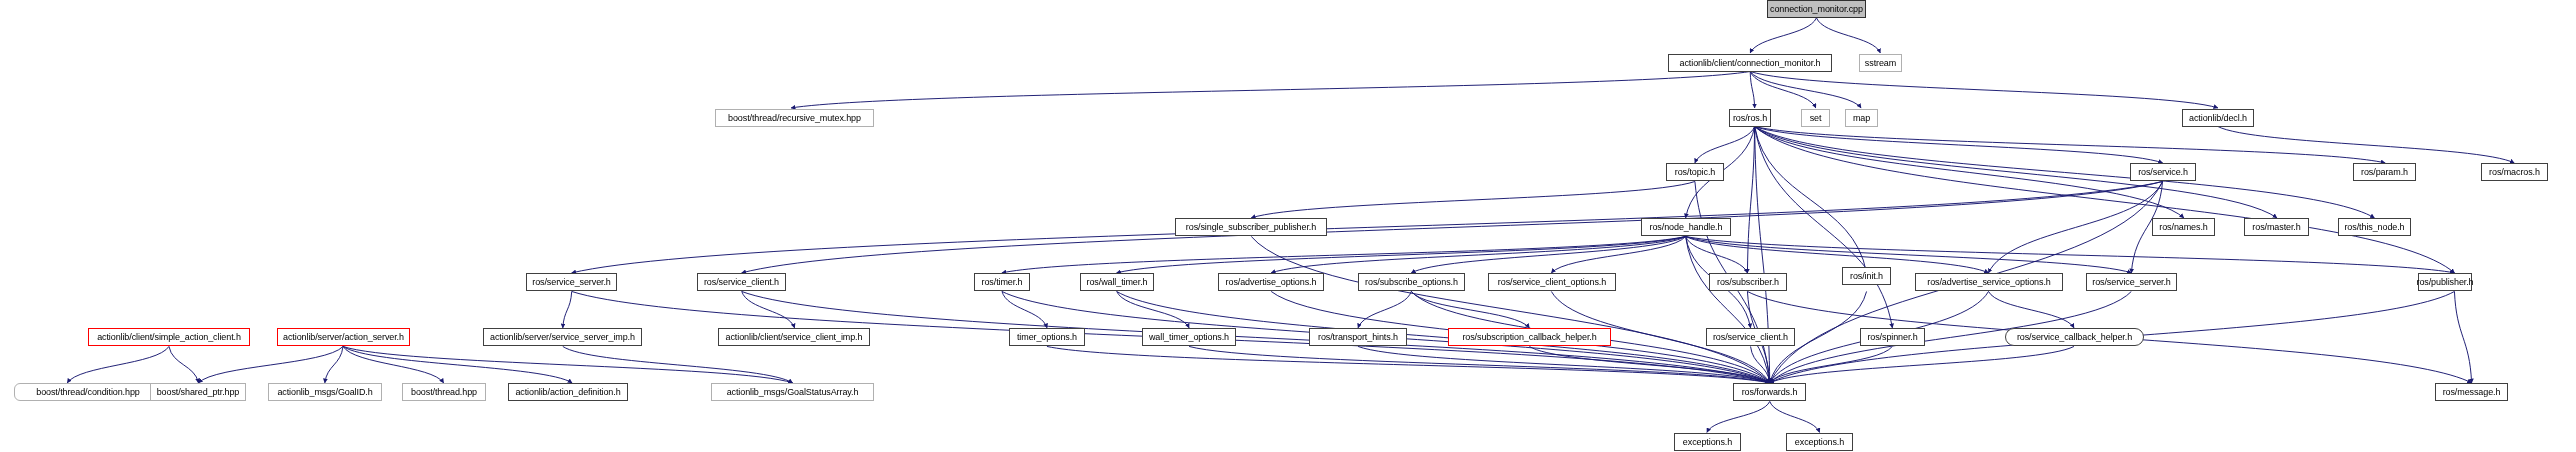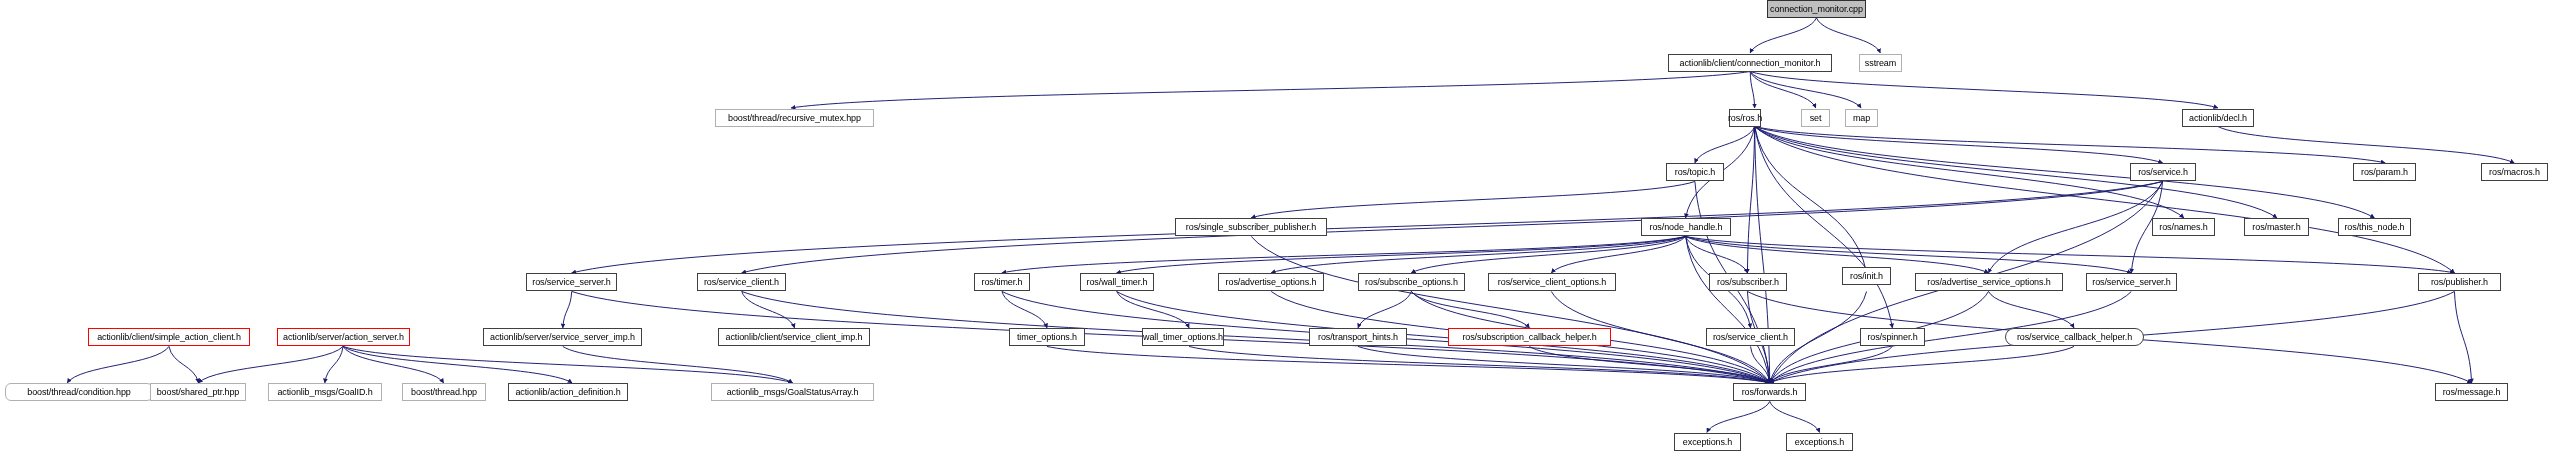--- a/index.html
+++ b/index.html
@@ -149,21 +149,21 @@
       </div>
       <div class="node solid" style="left: 1668px; top: 54px; width: 164px;">
         <span>actionlib/client/connection_monitor.h</span>
       </div>
       <div class="node gray" style="left: 1859px; top: 54px; width: 43px;">
         <span>sstream</span>
       </div>
       <div class="node gray" style="left: 715px; top: 109px; width: 159px;">
         <span>boost/thread/recursive_mutex.hpp</span>
       </div>
-      <div class="node solid" style="left: 1729px; top: 109px; width: 32px;">
+      <div class="node solid" style="left: 1729px; top: 109px; width: 42px;">
         <span>ros/ros.h</span>
       </div>
       <div class="node gray" style="left: 1801px; top: 109px; width: 29px;">
         <span>set</span>
       </div>
       <div class="node gray" style="left: 1845px; top: 109px; width: 33px;">
         <span>map</span>
       </div>
       <div class="node solid" style="left: 2182px; top: 109px; width: 72px;">
         <span>actionlib/decl.h</span>
@@ -221,39 +221,39 @@
       </div>
       <div class="node solid" style="left: 1842px; top: 267px; width: 49px;">
         <span>ros/init.h</span>
       </div>
       <div class="node solid" style="left: 1915px; top: 273px; width: 148px;">
         <span>ros/advertise_service_options.h</span>
       </div>
       <div class="node solid" style="left: 2086px; top: 273px; width: 91px;">
         <span>ros/service_server.h</span>
       </div>
-      <div class="node solid" style="left: 2418px; top: 273px; width: 83px;">
+      <div class="node solid" style="left: 2418px; top: 273px; width: 54px;">
         <span>ros/publisher.h</span>
       </div>
       <div class="node red" style="left: 88px; top: 328px; width: 162px;">
         <span>actionlib/client/simple_action_client.h</span>
       </div>
       <div class="node red" style="left: 277px; top: 328px; width: 133px;">
         <span>actionlib/server/action_server.h</span>
       </div>
       <div class="node solid" style="left: 483px; top: 328px; width: 159px;">
         <span>actionlib/server/service_server_imp.h</span>
       </div>
       <div class="node solid" style="left: 718px; top: 328px; width: 152px;">
         <span>actionlib/client/service_client_imp.h</span>
       </div>
       <div class="node solid" style="left: 1009px; top: 328px; width: 76px;">
         <span>timer_options.h</span>
       </div>
-      <div class="node solid" style="left: 1142px; top: 328px; width: 82px;">
+      <div class="node solid" style="left: 1142px; top: 328px; width: 94px;">
         <span>wall_timer_options.h</span>
       </div>
       <div class="node solid" style="left: 1309px; top: 328px; width: 98px;">
         <span>ros/transport_hints.h</span>
       </div>
       <div class="node red" style="left: 1448px; top: 328px; width: 163px;">
         <span>ros/subscription_callback_helper.h</span>
       </div>
       <div class="node solid" style="left: 1706px; top: 328px; width: 89px;">
         <span>ros/service_client.h</span>
@@ -263,21 +263,21 @@
       </div>
       <div class="node solid" style="left: 2005px; top: 328px; width: 139px; border-radius: 9px;">
         <span>ros/service_callback_helper.h</span>
       </div>
       <div class="node solid" style="left: 1733px; top: 383px; width: 73px;">
         <span>ros/forwards.h</span>
       </div>
       <div class="node solid" style="left: 2435px; top: 383px; width: 73px;">
         <span>ros/message.h</span>
       </div>
-      <div class="node gray" style="left: 5px; top: 383px; width: 148px; border-radius: 6px;">
+      <div class="node gray" style="left: 14px; top: 383px; width: 148px; border-radius: 6px;">
         <span>boost/thread/condition.hpp</span>
       </div>
       <div class="node gray" style="left: 150px; top: 383px; width: 96px;">
         <span>boost/shared_ptr.hpp</span>
       </div>
       <div class="node gray" style="left: 268px; top: 383px; width: 114px;">
         <span>actionlib_msgs/GoalID.h</span>
       </div>
       <div class="node gray" style="left: 402px; top: 383px; width: 84px;">
         <span>boost/thread.hpp</span>

